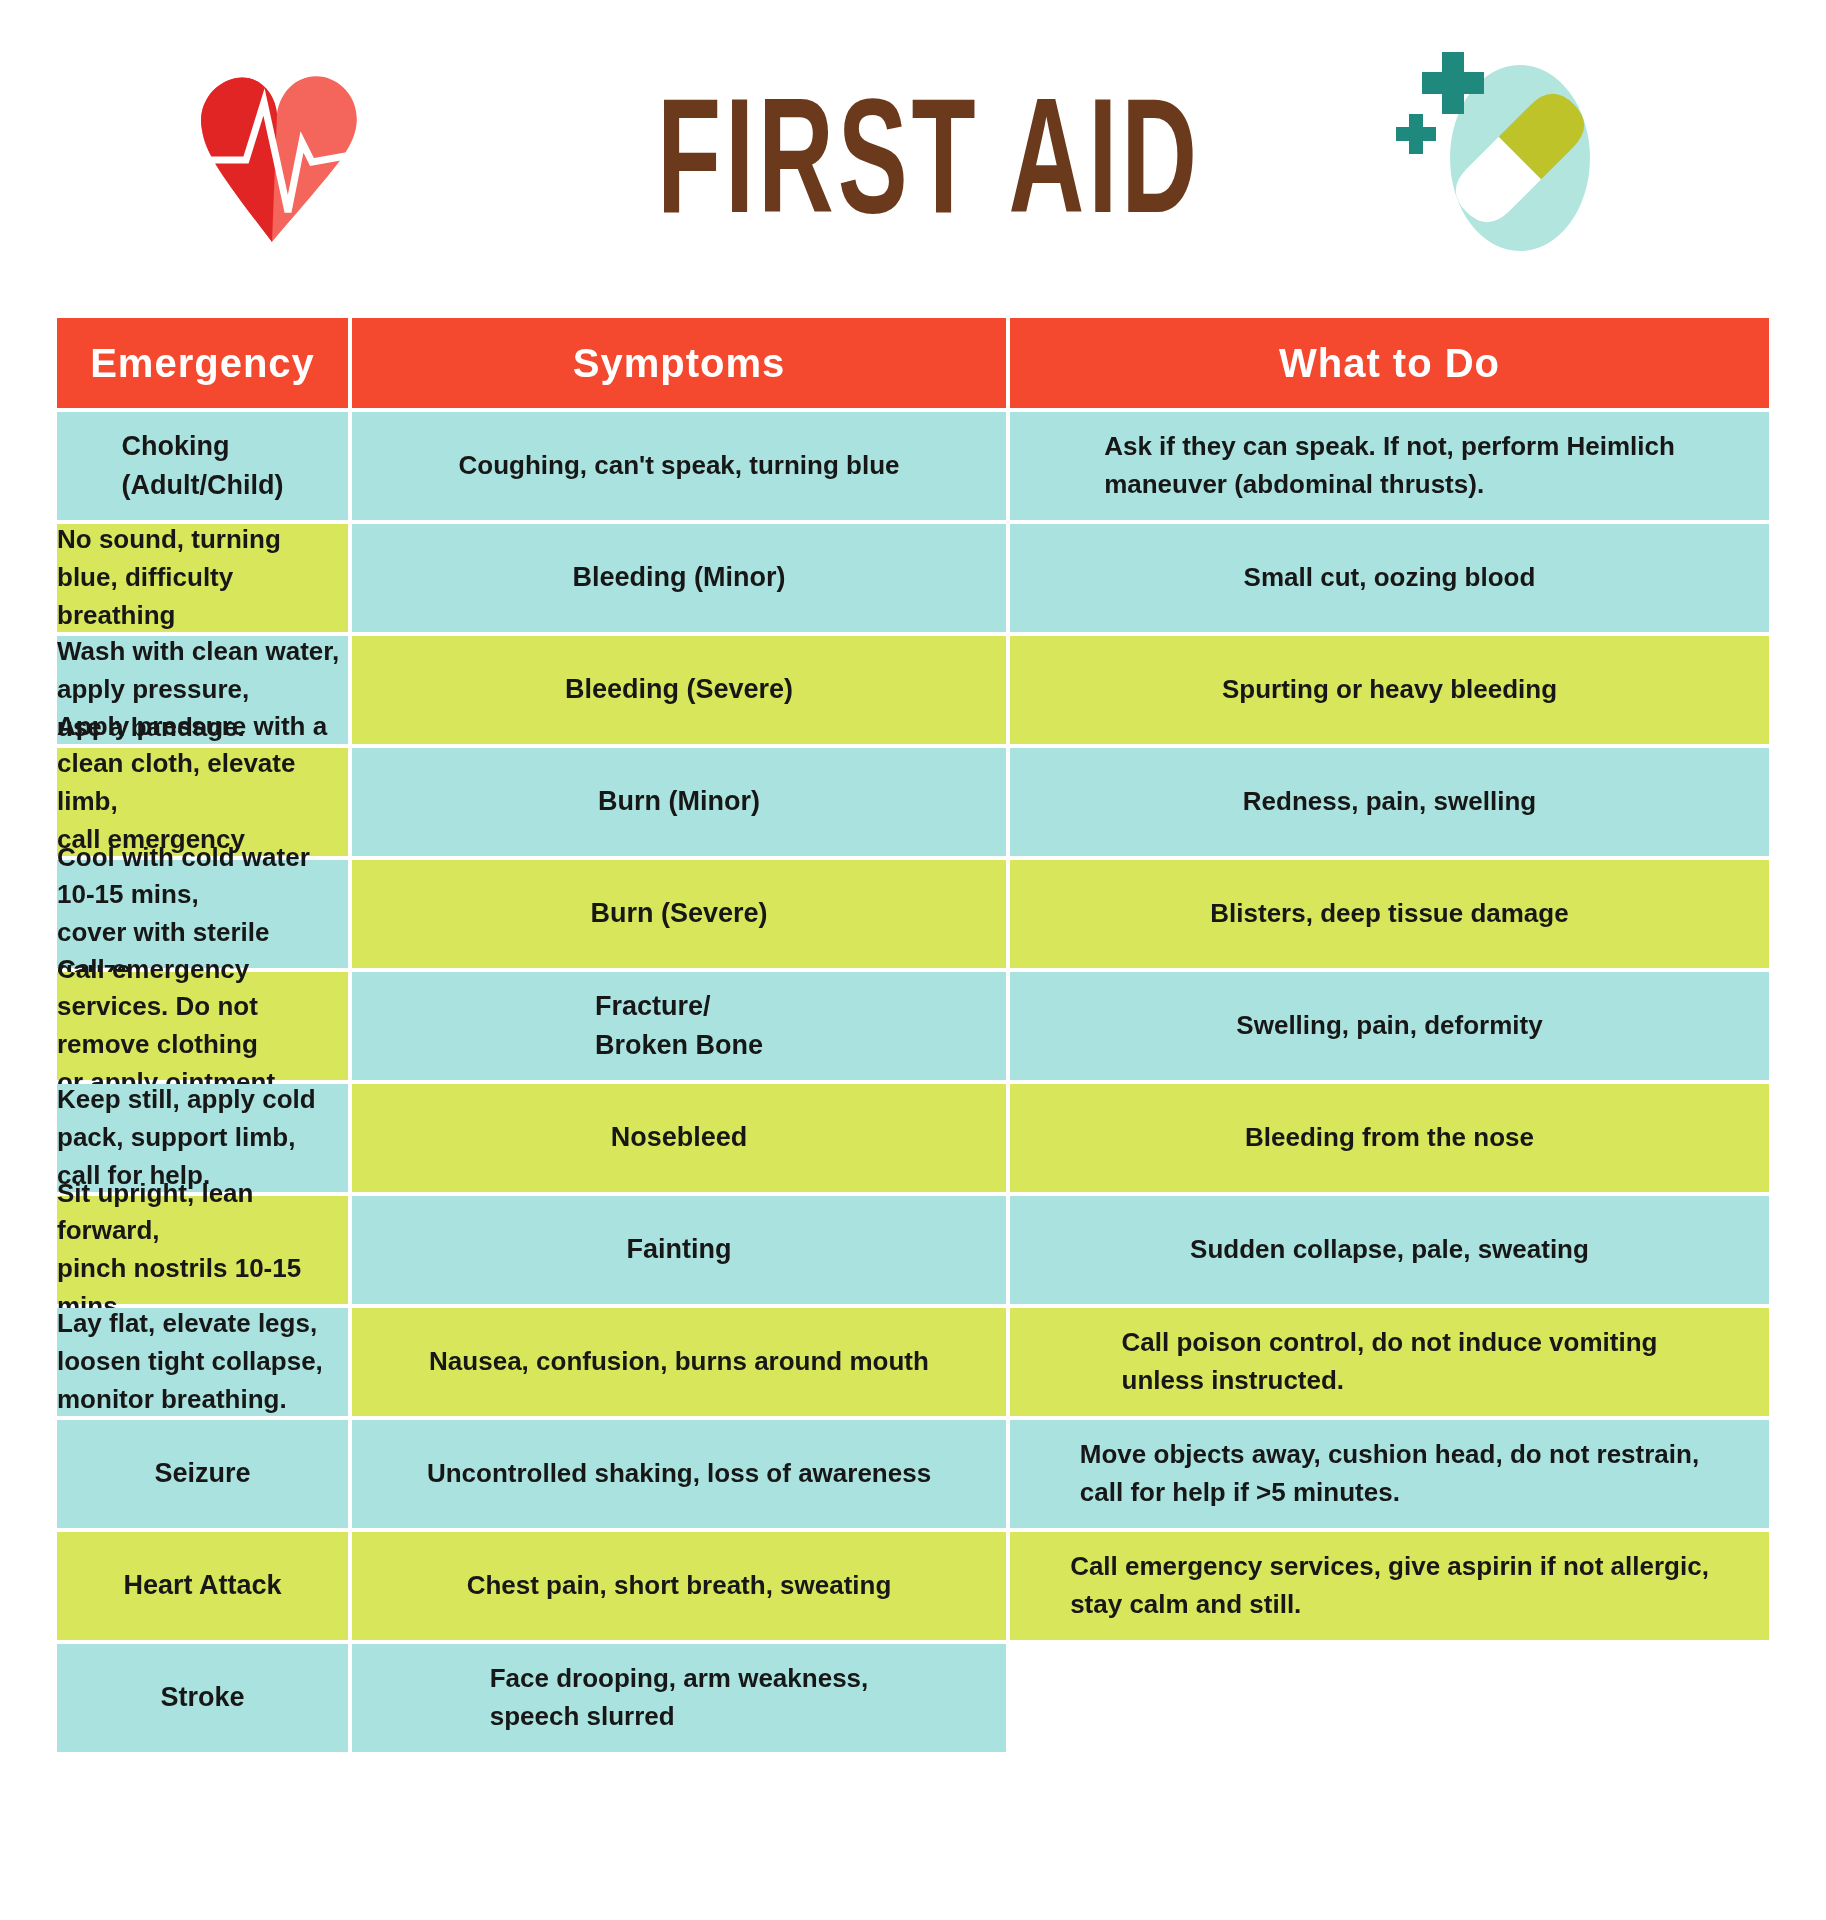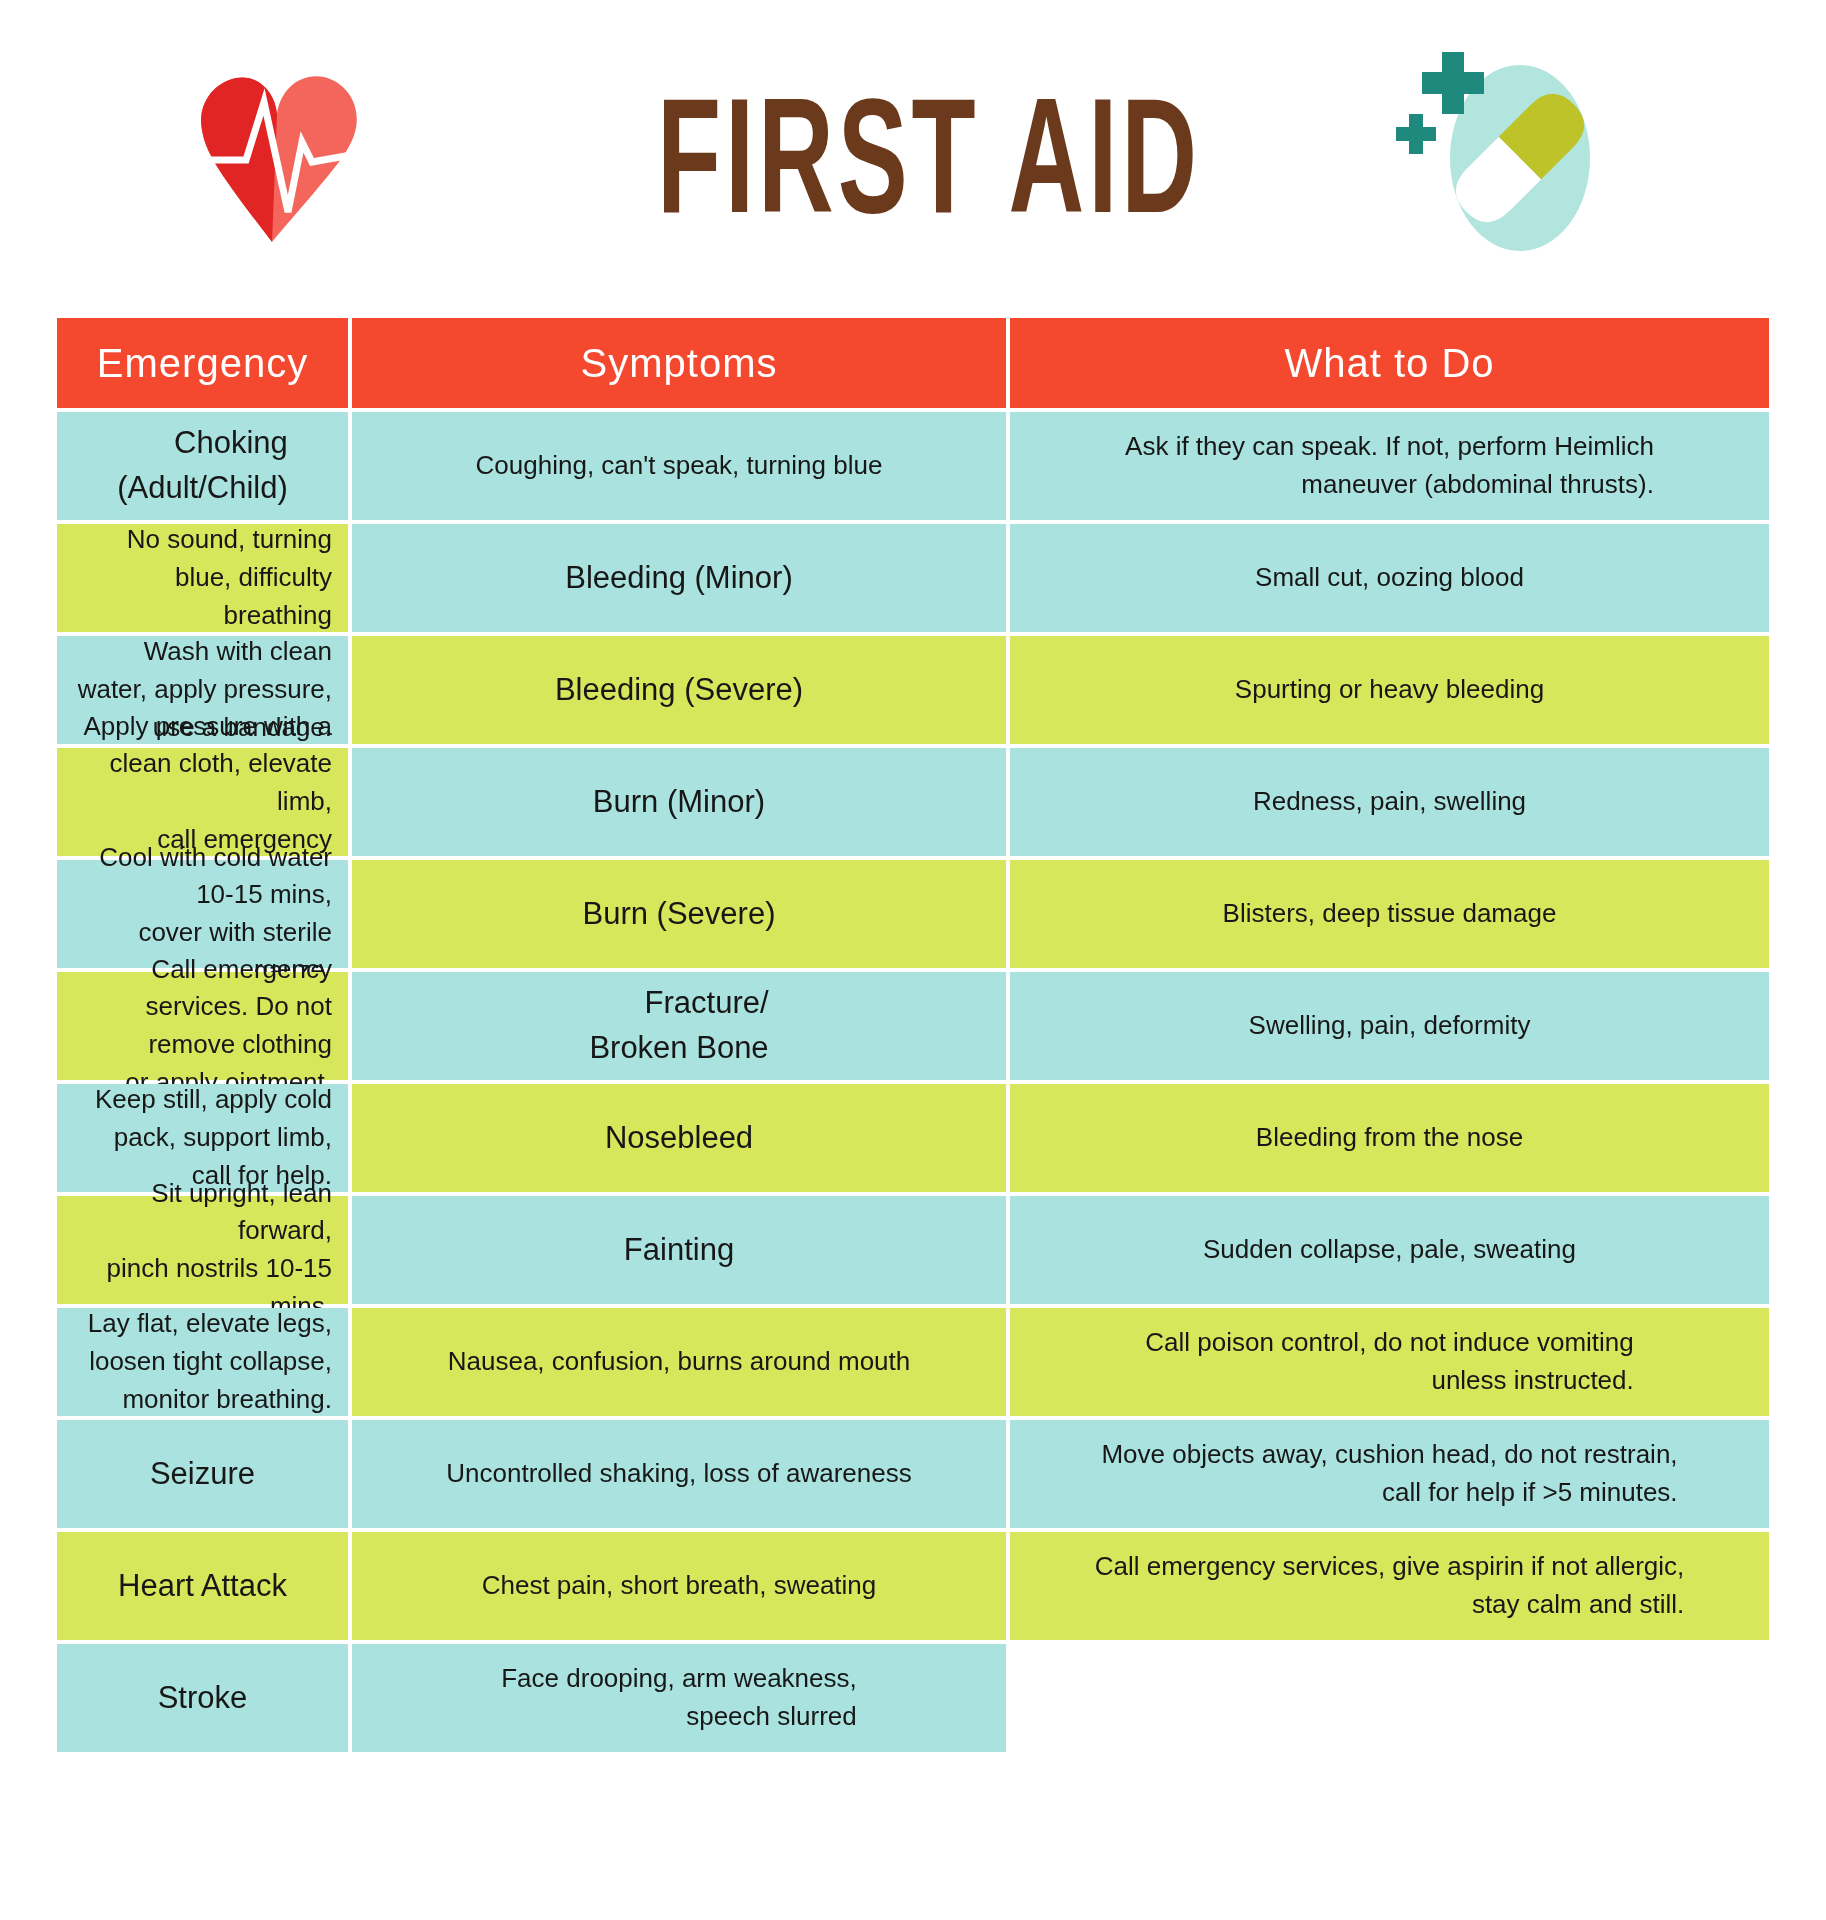--- a/index.html
+++ b/index.html
@@ -31,36 +31,36 @@
   .fa-table{
     position:absolute;left:57px;top:318px;
     display:grid;
     grid-template-columns:291px 654px 759px;
     grid-template-rows:90px repeat(13,108px);
     gap:4px;
     background:#ffffff;
   }
   .cell{
     display:flex;align-items:center;justify-content:center;
-    text-align:right;
+    text-align:left;
     white-space:pre-line;
-    padding:0 16px;
-    font-weight:normal;
+    padding:0 0;
+    font-weight:bold;
     color:var(--cell-text,#171717);
     font-size:26px;
     line-height:1.45;
   }
   .cell.head{
     background:var(--header-red,#f4482f);
     color:#ffffff;
     font-size:40px;
     letter-spacing:1px;
     line-height:1;
   }
-  .cell.emg{font-size:31px;}
+  .cell.emg{font-size:27px;}
   .row-teal{background:var(--row-teal,#a9e2de);}
   .row-green{background:var(--row-green,#d8e65c);}
 </style>
 </head>
 <body>
 
 <div class="page">
 
   <div class="hero">
 

